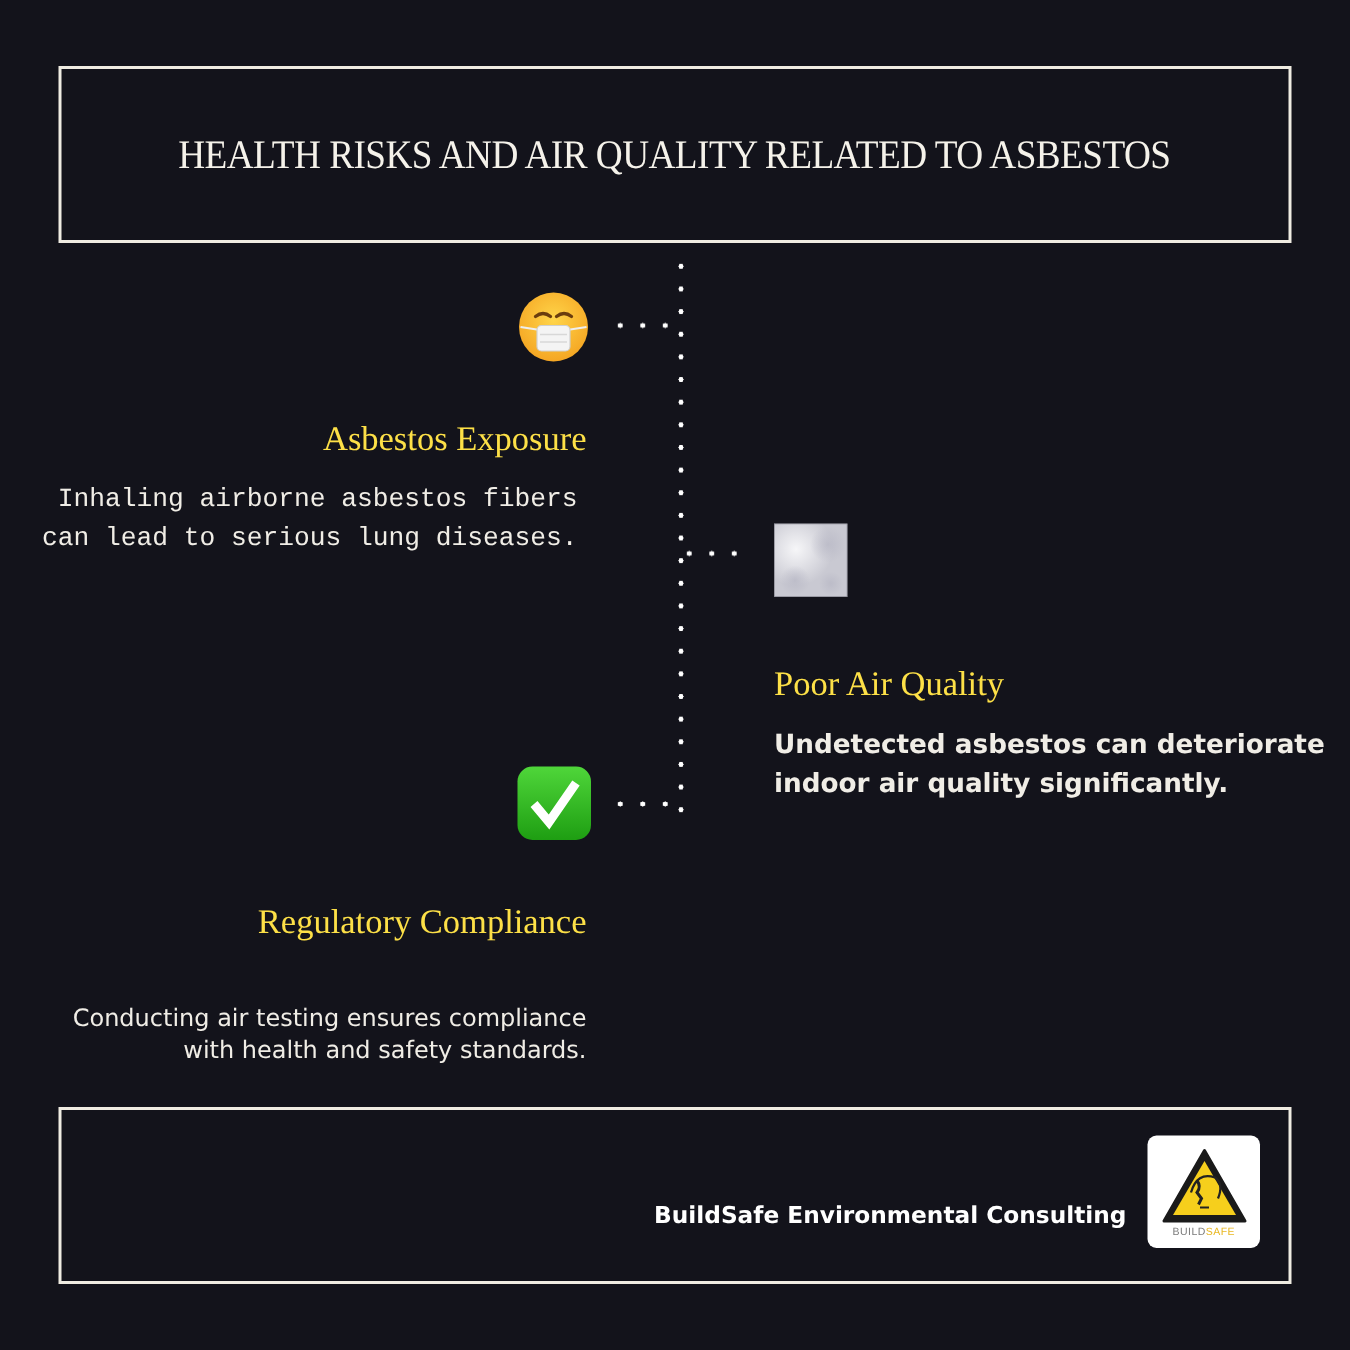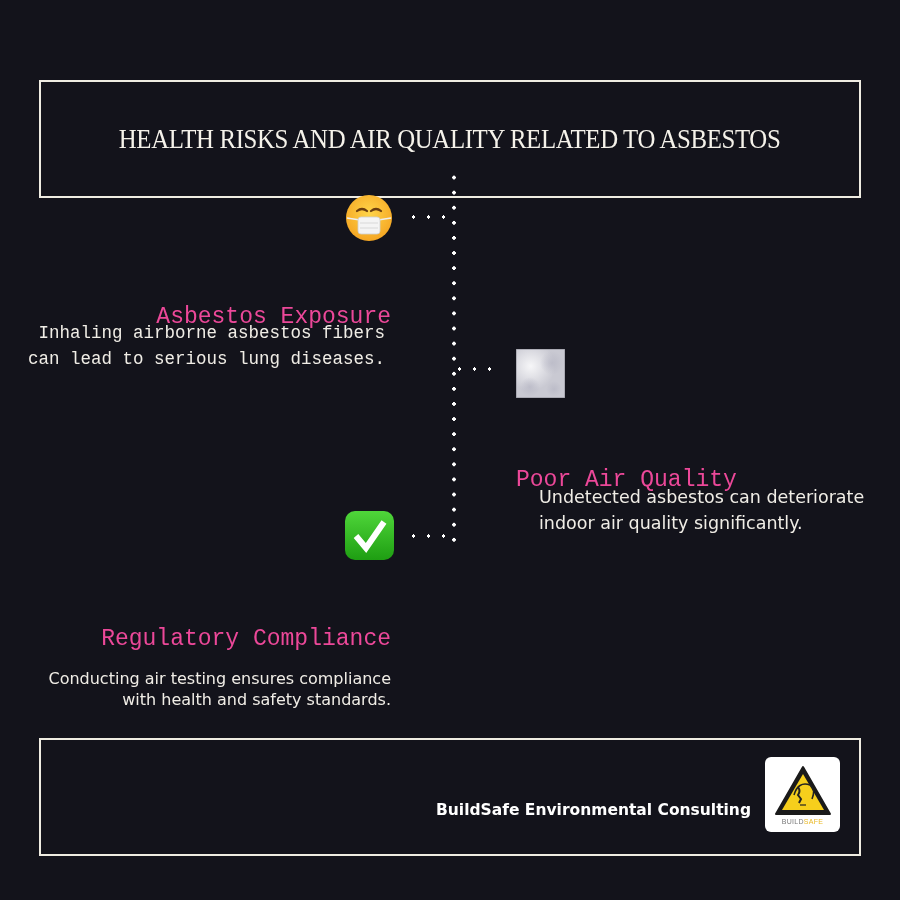--- a/index.html
+++ b/index.html
@@ -8,21 +8,21 @@
     background: #13131b;
     position: relative;
     overflow: hidden;
     font-family: "DejaVu Sans", sans-serif;
     color: #f2efe6;
   }
   .header-box {
     position: absolute; left: 39px; top: 44px;
     width: 818px; height: 114px;
     border: 2px solid #efece2;
-    display: flex; align-items: center; justify-content: center; margin-top: 36px;
+    display: flex; align-items: center; justify-content: center;
   }
   .header-title {
     font-family: "Liberation Serif", serif;
     font-size: 27px;
     letter-spacing: -0.4px;
     color: #f5f2ea;
     transform: scaleX(0.92);
     white-space: nowrap;
   }
   .vline {
@@ -37,25 +37,24 @@
     background-image: radial-gradient(circle, #ffffff 1.6px, transparent 1.8px);
     background-size: 15px 4px;
     background-repeat: repeat-x;
   }
   .icon-box {
     position: absolute;
     display: flex; align-items: center; justify-content: center;
   }
   .title {
     position: absolute;
-    font-family: Liberation Mono, monospace;
+    font-family: Liberation Serif, serif;
     font-size: 23px;
-    color: #ec4899;
+    color: #fde047;
     white-space: nowrap;
-    margin-top: 24px;
   }
   .desc {
     position: absolute;
     font-family: "DejaVu Sans", sans-serif;
     font-size: 17.5px;
     line-height: 26px;
     color: #f0ede6;
   }
   .right-align { text-align: right; }
   .footer-box {
@@ -133,21 +132,21 @@
         <stop offset="100%" stop-color="#b9b9c6" stop-opacity="0"></stop>
       </radialGradient>
     </defs>
     <rect x="0" y="0" width="49" height="49" fill="url(#cl1)" stroke="#8a8a94" stroke-width="1"></rect>
     <circle cx="36" cy="14" r="12" fill="url(#cl2)"></circle>
     <circle cx="14" cy="38" r="10" fill="url(#cl2)"></circle>
     <circle cx="38" cy="40" r="8" fill="url(#cl2)"></circle>
   </svg>
 </div>
 <div class="title" style="left:516px; top:443px;">Poor Air Quality</div>
-<div class="desc" style="left:539px; top:484px;">
+<div class="desc" style="left:516px; top:484px;font-weight:bold;">
   <div>Undetected asbestos can deteriorate</div>
   <div>indoor air quality significantly.</div>
 </div>
 
 <div class="hdots" style="left:406px; top:534px; width:48px;"></div>
 <div class="icon-box" style="left:344px; top:510px; width:51px; height:51px;">
   <svg width="51" height="51" viewBox="0 0 51 51">
     <defs>
       <linearGradient id="chk" x1="0" y1="0" x2="0" y2="1">
         <stop offset="0%" stop-color="#4fd63a"></stop>

